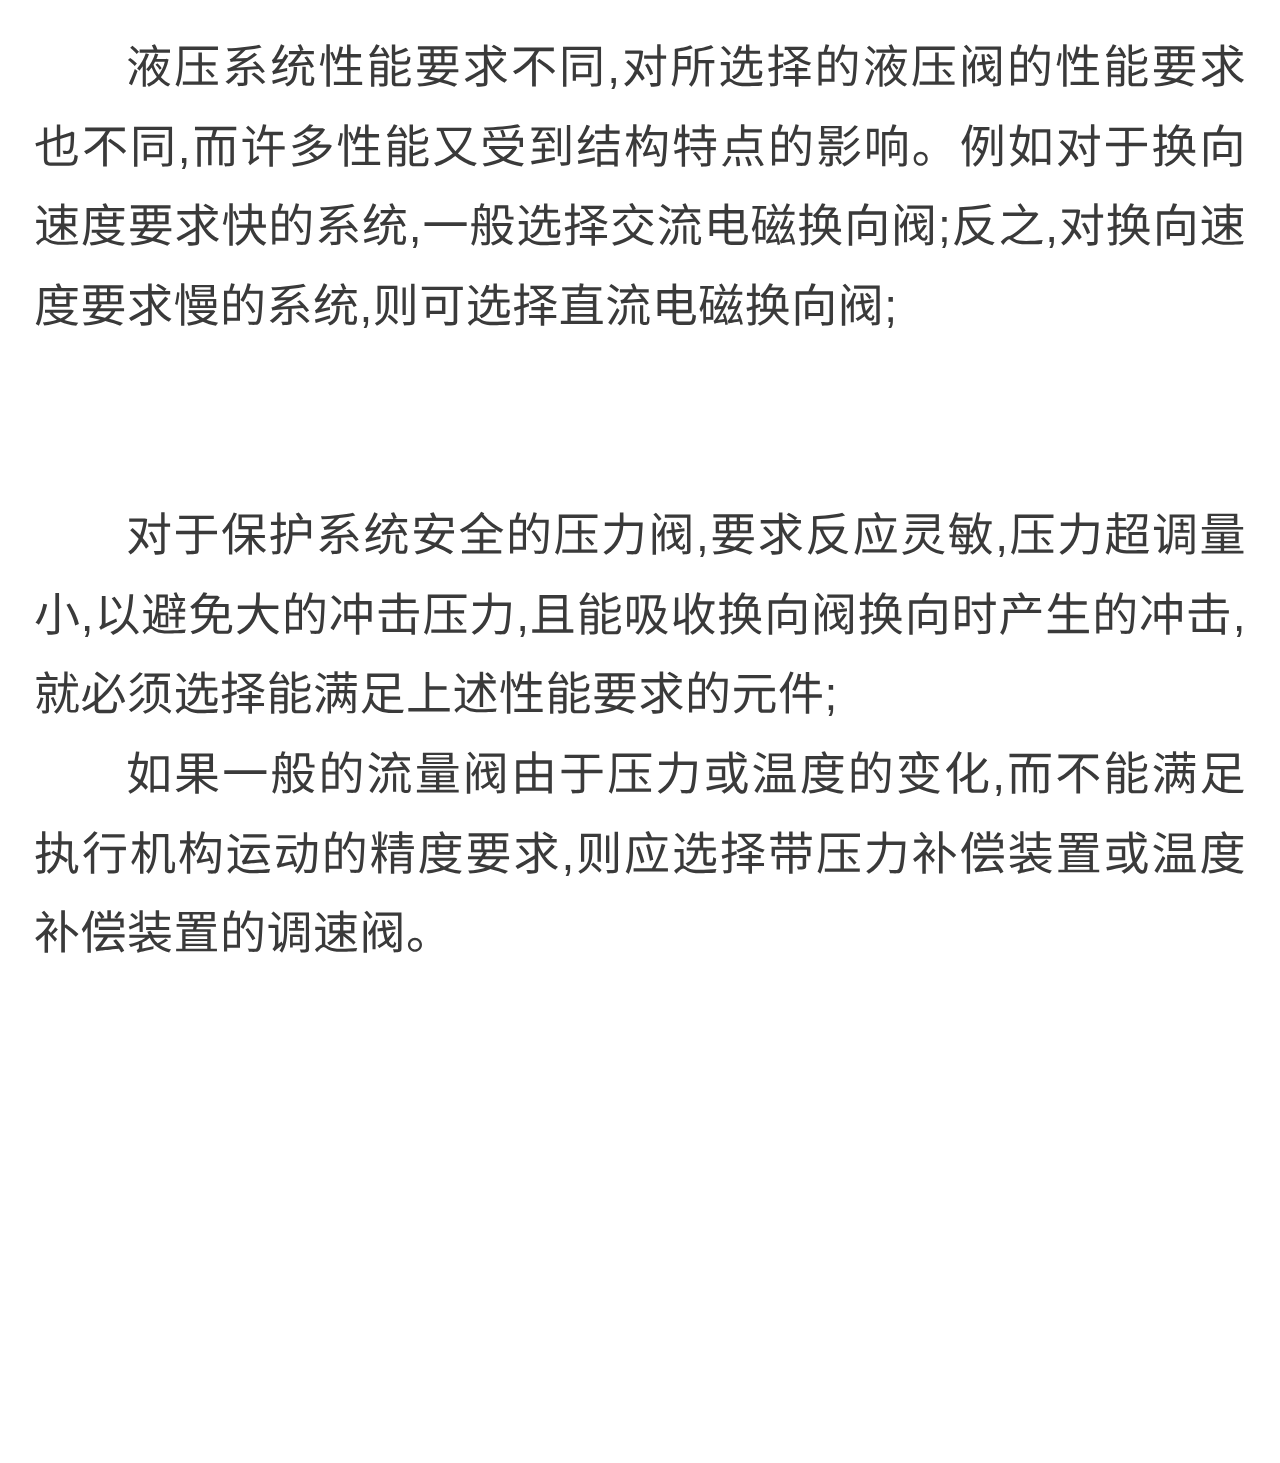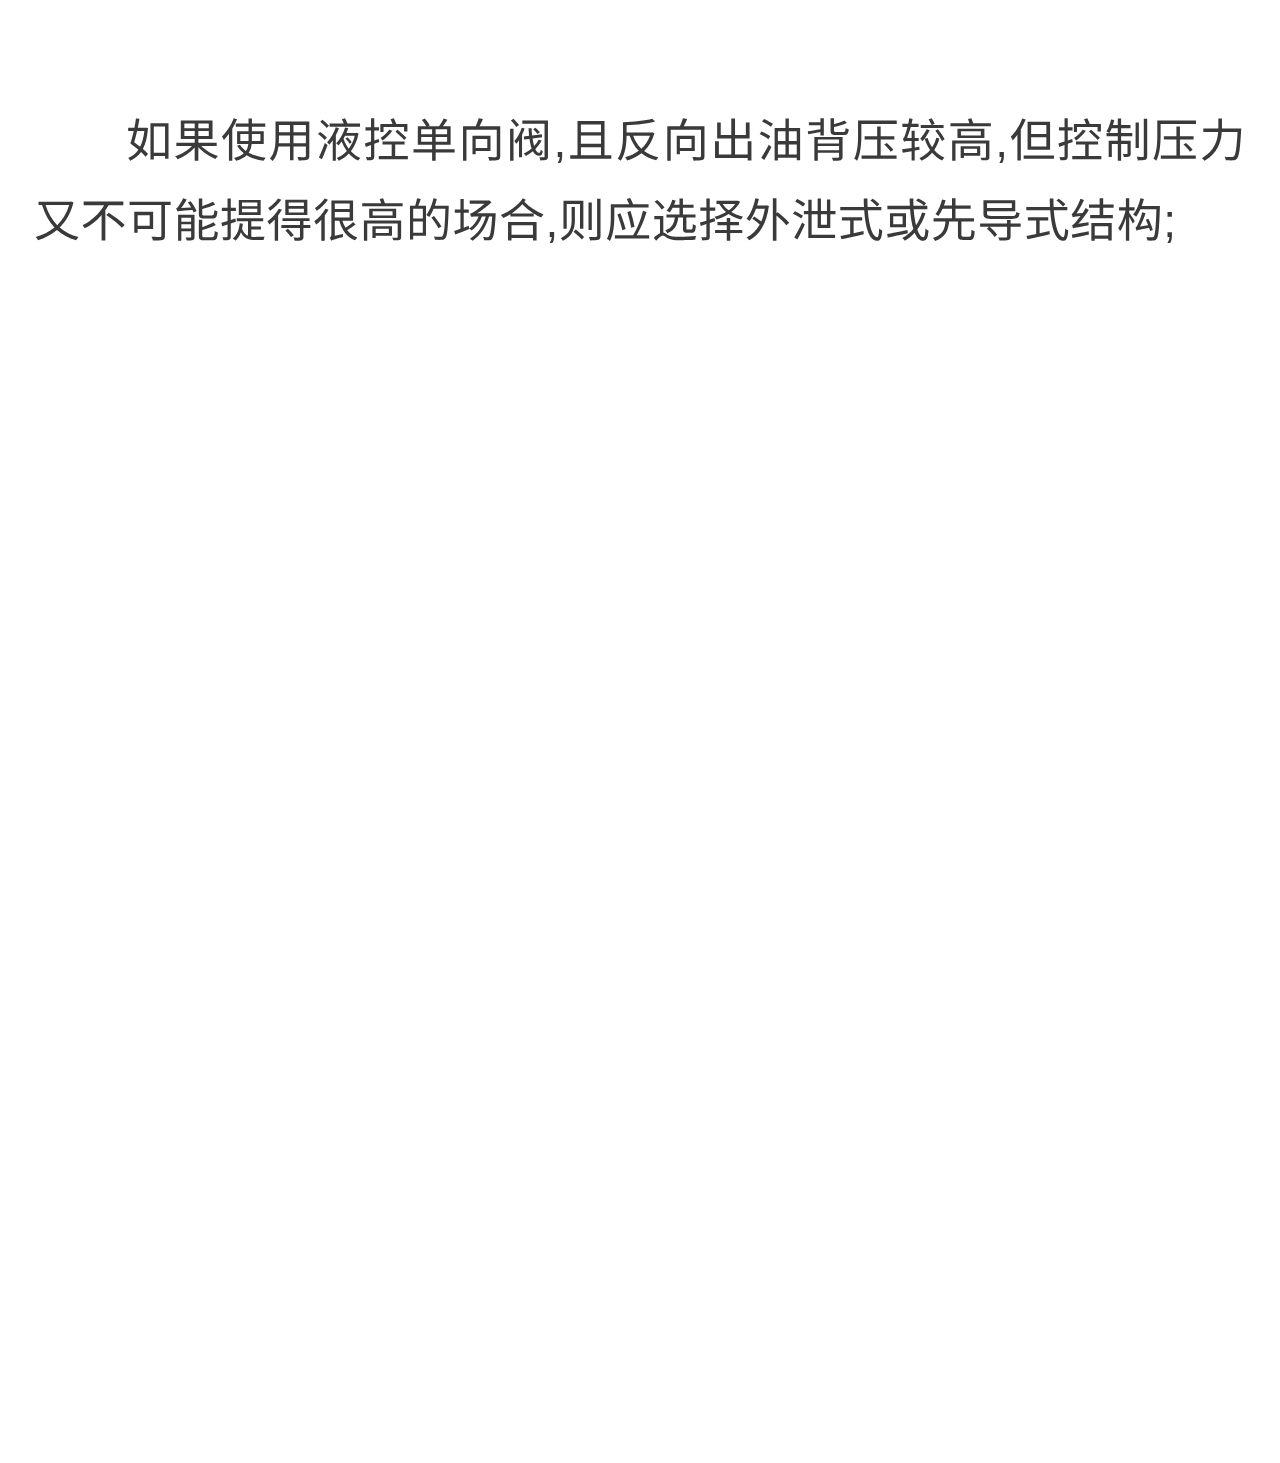--- a/index.html
+++ b/index.html
@@ -44,24 +44,26 @@
   .gap-medium {
     height: 76px;
   }
 </style>
 </head>
 <body>
 
 <div class="page">
   <div class="doc-body">
 
+    <p class="para">液压系统性能要求不同,对所选择的液压阀的性能要求也不同,而许多性能又受到结构特点的影响。例如对于换向速度要求快的系统,一般选择交流电磁换向阀;反之,对换向速度要求慢的系统,则可选择直流电磁换向阀;</p>
     <div class="gap-large"></div>
 
     <div class="gap-small"></div>
 
-    <p class="para">如果使用液控单向阀,且反向出油背压较高,但控制压力又不可能提得很高的场合,则应选择外泄式或先导式结构;</p>
     <div class="gap-medium"></div>
 
+    <p class="para">对于保护系统安全的压力阀,要求反应灵敏,压力超调量小,以避免大的冲击压力,且能吸收换向阀换向时产生的冲击,就必须选择能满足上述性能要求的元件;</p>
     <div class="gap-small"></div>
 
+    <p class="para">如果一般的流量阀由于压力或温度的变化,而不能满足执行机构运动的精度要求,则应选择带压力补偿装置或温度补偿装置的调速阀。</p>
 
   </div>
 </div>
 
 </body></html>

